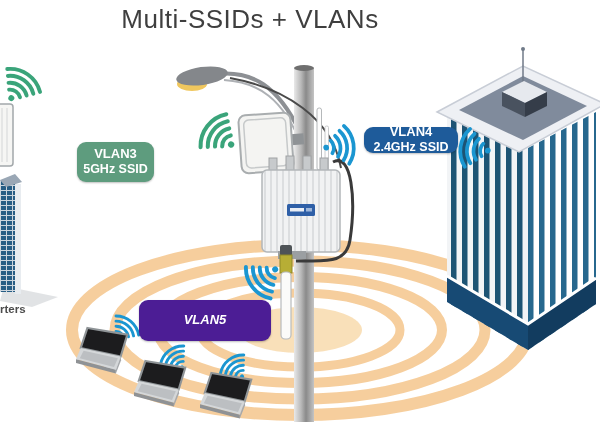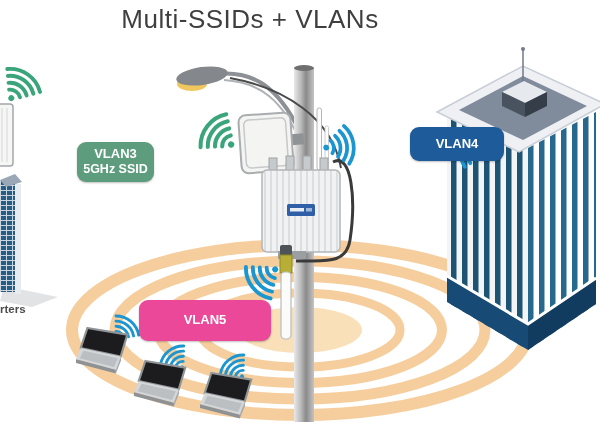--- a/index.html
+++ b/index.html
@@ -13,21 +13,21 @@
     font-size:26px;letter-spacing:.5px;color:#3f3f3f;
   }
   .badge{
     position:absolute;border-radius:9px;color:#ffffff;font-weight:bold;
     display:flex;flex-direction:column;justify-content:center;align-items:center;
     line-height:1.25;text-align:center;box-shadow:0 1px 2px rgba(0,0,0,.25);
   }
   .badge .l1{font-size:13px;}
   .badge .l2{font-size:12.5px;text-align:center;}
   .badge-vlan3{left:77px;top:98px;width:77px;height:40px;}
-  .badge-vlan4{left:364px;top:127px;width:94px;height:34px;margin-left:46px;}
+  .badge-vlan4{left:364px;top:127px;width:94px;height:26px;}
   .badge-vlan5{left:139px;top:300px;width:132px;height:41px;}
   .partial-caption{
     position:absolute;left:0px;top:303px;font-size:11.5px;font-weight:bold;color:#4d4d4d;
   }
 </style>
 </head>
 <body>
 
 <div class="stage">
 
@@ -172,20 +172,21 @@
 
   <div class="title" style="color: rgb(63, 63, 63);">Multi-SSIDs + VLANs</div>
 
   <div class="badge badge-vlan3" style="background-color: rgb(94, 156, 126); margin-top: 44px;">
     <span class="l1">VLAN3</span>
     <span class="l2">5GHz SSID</span>
   </div>
 
   <div class="badge badge-vlan4" style="background-color: rgb(30, 91, 154);">
     <span class="l1">VLAN4</span>
+    <span class="l2">2.4GHz SSID</span>
   </div>
 
-  <div class="badge badge-vlan5" style="background-color: #ec4899;">
+  <div class="badge badge-vlan5" style="background-color: #4c1d95; font-style: italic;">
     <span class="l1">VLAN5</span>
   </div>
 
   <div class="partial-caption">rters</div>
 </div>
 
 </body></html>

